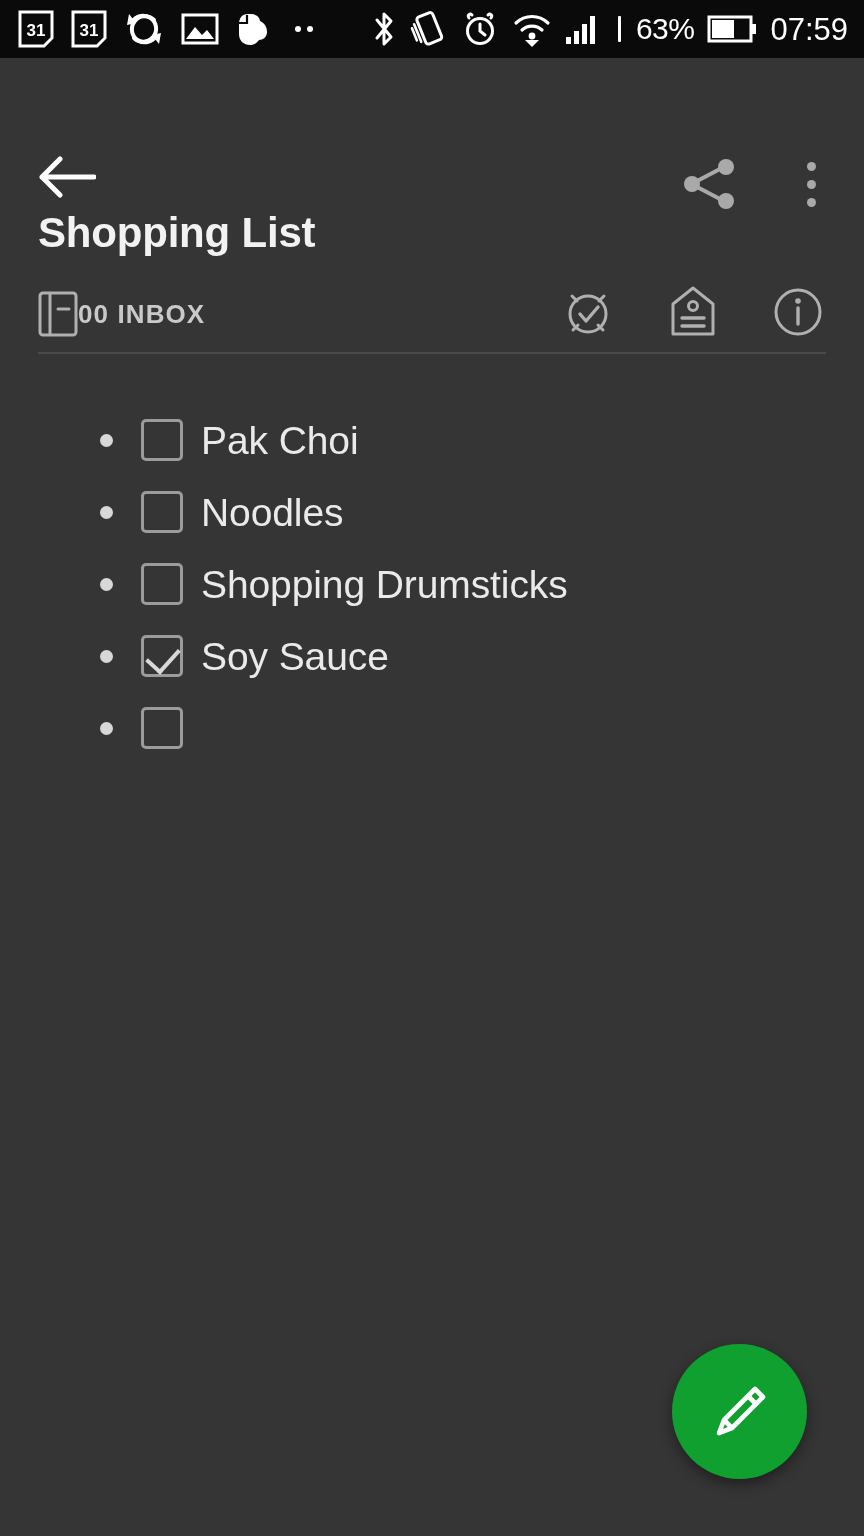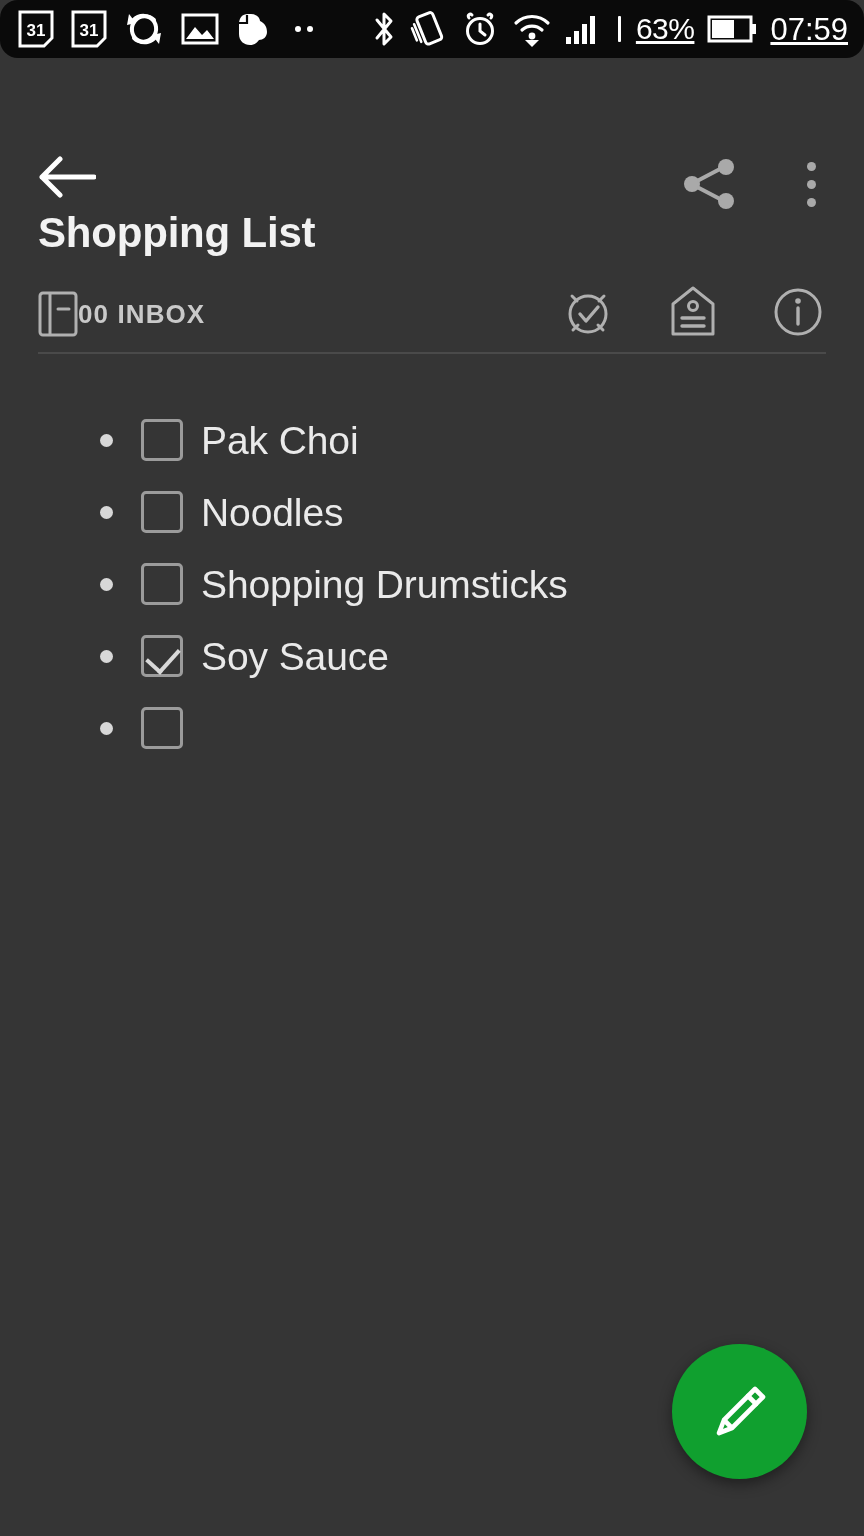--- a/index.html
+++ b/index.html
@@ -10,24 +10,23 @@
     overflow:hidden;
   }
 
   
   .statusbar{
     position:absolute; top:0; left:0;
     width:864px; height:58px;
     background:#0a0a0a;
     display:flex; align-items:center;
     color:#fff;
-    border-radius:18px;
   }
   .sb-left{ display:flex; align-items:center; gap:17px; padding-left:18px; }
-  .sb-right{ display:flex; align-items:center; gap:13px; margin-left:auto; padding-right:16px;text-decoration:underline; }
+  .sb-right{ display:flex; align-items:center; gap:13px; margin-left:auto; padding-right:16px; }
   .sb-icon{ display:block; }
   .sb-dots{ display:flex; gap:6px; align-items:center; margin-left:8px; }
   .sb-dots i{ width:6px;height:6px;border-radius:50%;background:#fff;display:block; }
   .sb-battery-text{
     font-size:30px; font-weight:400; letter-spacing:-0.5px; color:#fff;
     line-height:1;
   }
   .sb-time{
     font-size:31px; font-weight:400; color:#fff; line-height:1;
     letter-spacing:0px;

